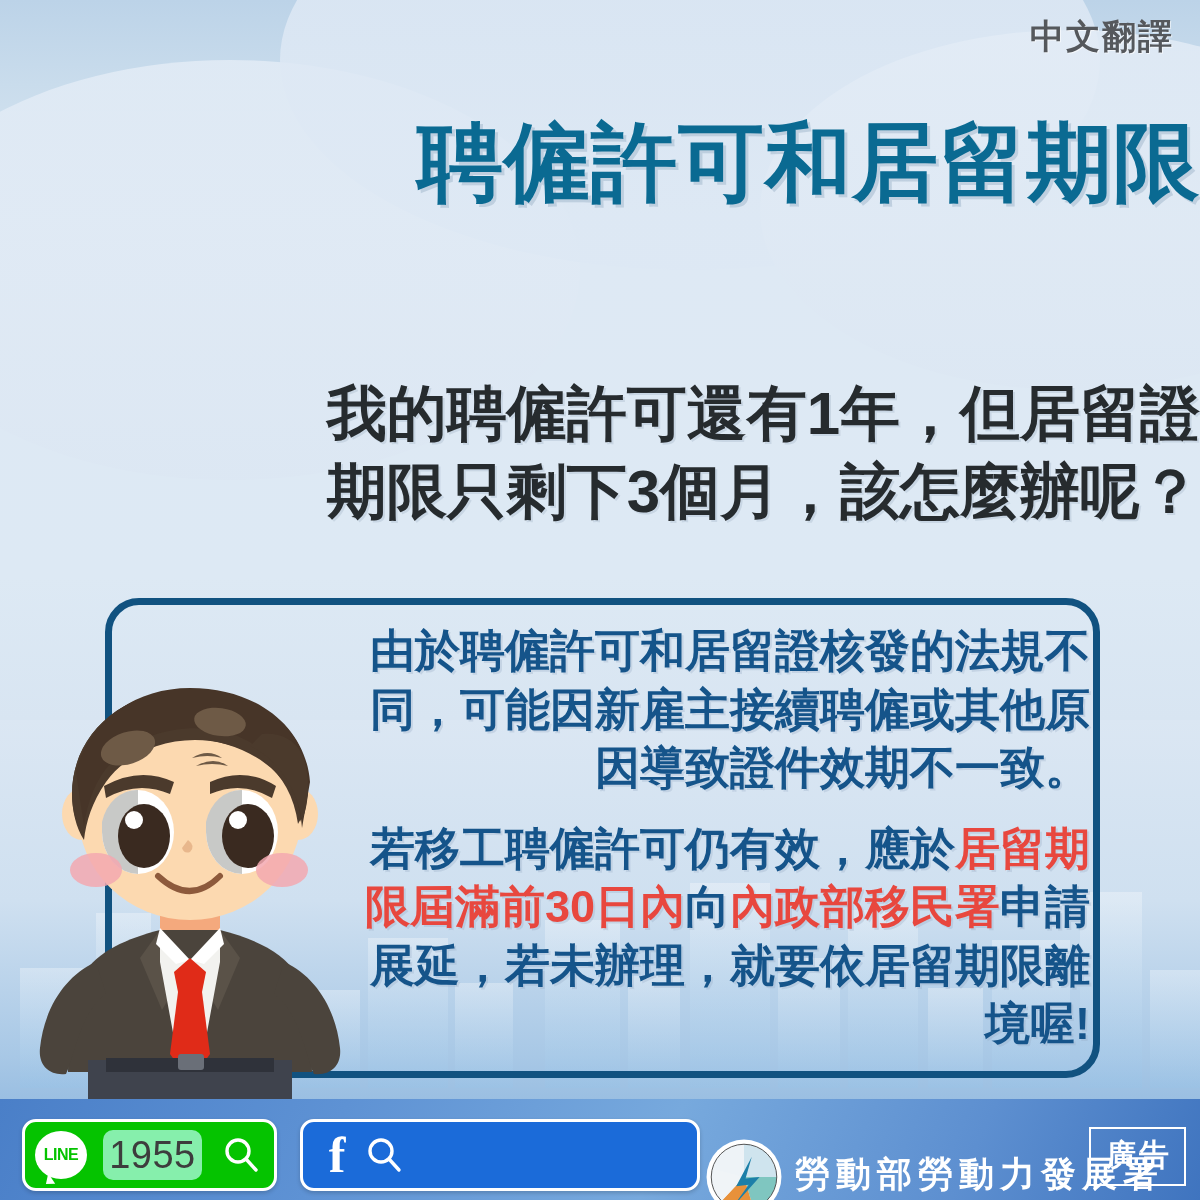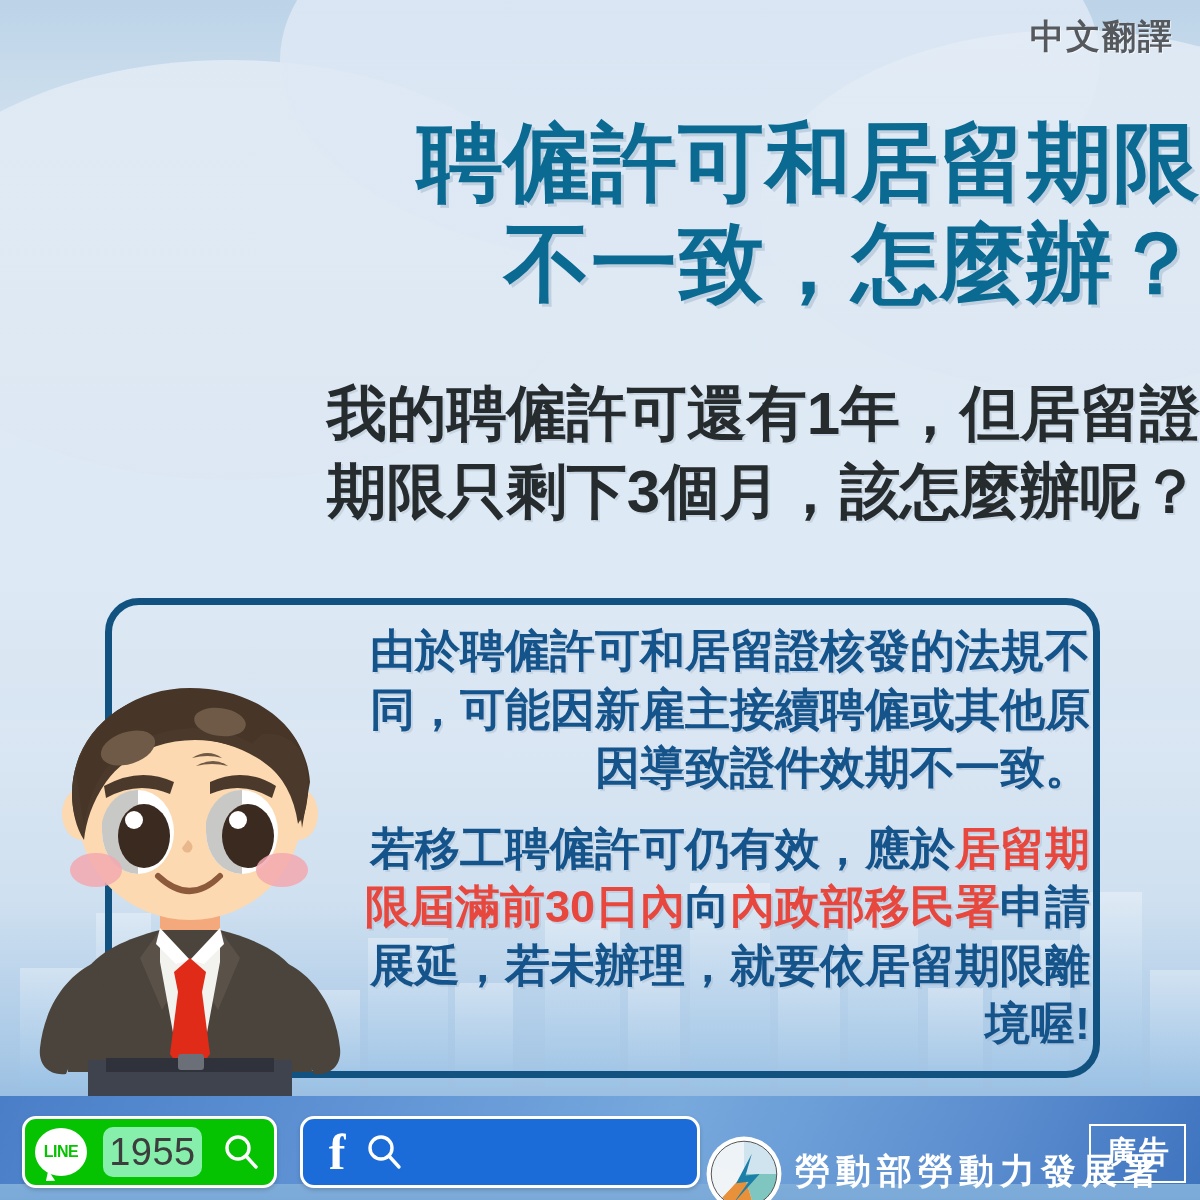--- a/index.html
+++ b/index.html
@@ -93,21 +93,21 @@
   }
   #answer-text p { margin-bottom: 22px; }
   #answer-text p:last-child { margin-bottom: 0; }
   .hl-red { color: #e8473e; }
 
   
   #character { position: absolute; left: 10px; bottom: 98px; width: 360px; height: 440px; }
 
   
   #footer {
-    position: absolute; left: 0; bottom: 16px; width: 1200px; height: 88px;
+    position: absolute; left: 0; bottom: 0; width: 1200px; height: 101px;
     background: linear-gradient(115deg, #4a7fc8 0%, #5e92d4 28%, #77a9dd 55%, #5d8fd0 80%, #3f74bf 100%);
   }
   .badge {
     position: absolute; top: 20px; height: 72px;
     border-radius: 14px;
     border: 3px solid #ffffff;
     display: flex; align-items: center;
     padding: 0 10px;
     box-shadow: 0 2px 4px rgba(0,0,0,.18);
   }
@@ -175,21 +175,20 @@
     <div class="bldg" style="left:928px; width:55px;  height:100px;"></div>
     <div class="bldg" style="left:992px; width:78px;  height:148px;"></div>
     <div class="bldg" style="left:1080px;width:62px;  height:196px;"></div>
     <div class="bldg" style="left:1150px;width:50px;  height:118px;"></div>
   </div>
 
   <div id="trans-tag">中文翻譯</div>
 
   <div id="headline">
     <span class="hl-line">聘僱許可和居留期限</span>
-    <span class="hl-line">不一致，怎麼辦？</span>
   </div>
 
   <div id="subtitle">
     <span class="sub-line">我的聘僱許可還有1年，但居留證</span>
     <span class="sub-line">期限只剩下3個月，該怎麼辦呢？</span>
   </div>
 
   <div id="answer-box"></div>
   <div id="answer-text">
     <p>由於聘僱許可和居留證核發的法規不同，可能因新雇主接續聘僱或其他原因導致證件效期不一致。</p>

